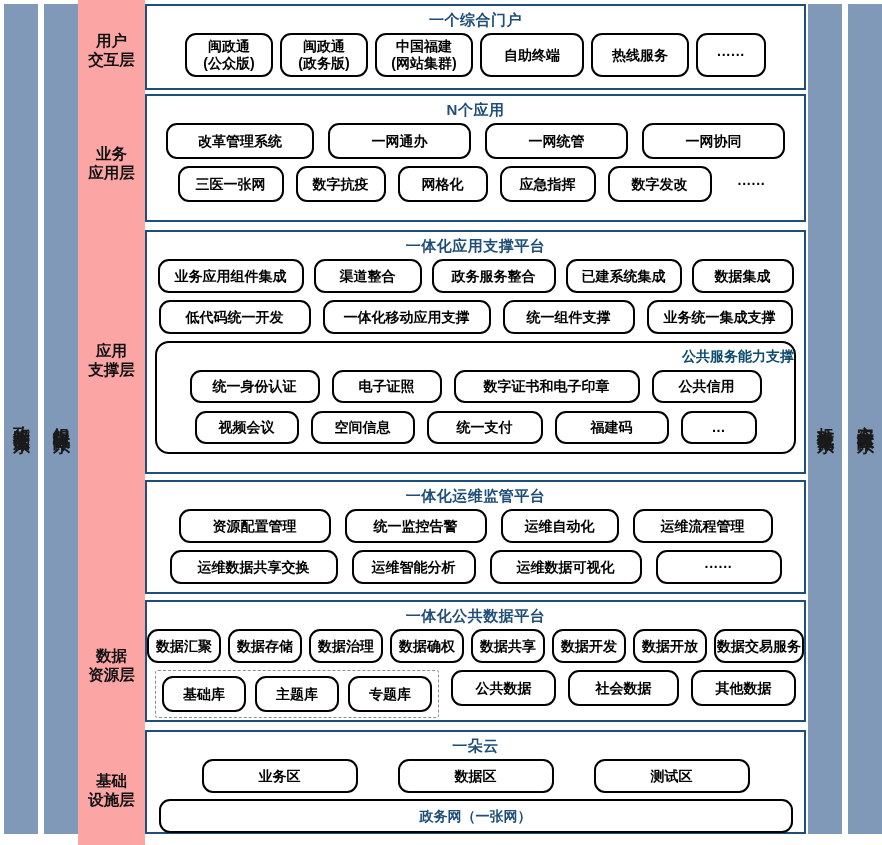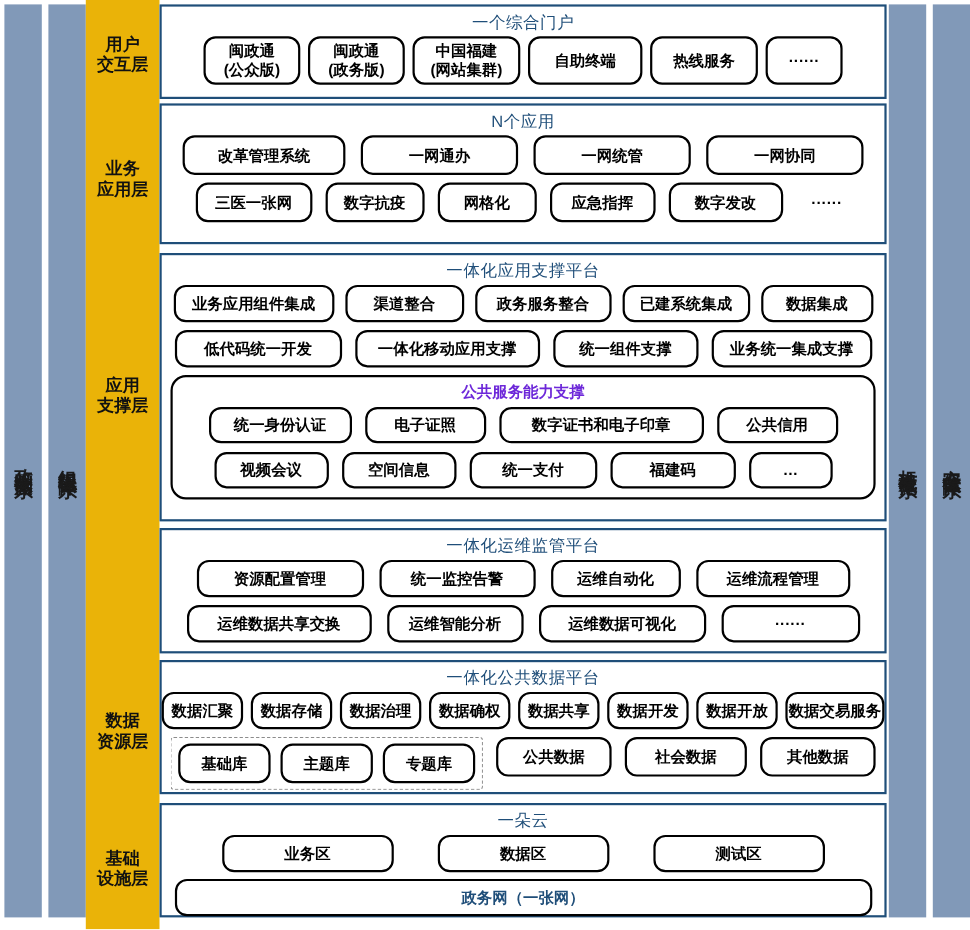--- a/index.html
+++ b/index.html
@@ -37,21 +37,21 @@
   }
   #band-policy { left: 4px;  width: 34px; }
   #band-org    { left: 44px; width: 34px; }
   #band-std    { left: 808px; width: 34px; }
   #band-sec    { left: 848px; width: 34px; }
 
   
   #layer-col {
     position: absolute;
     left: 78px; top: 0; width: 67px; height: 845px;
-    background: #eab308;
+    background: #fca5a5;
   }
   .layer-label {
     position: absolute;
     left: 0; width: 67px;
     display: flex; align-items: center; justify-content: center;
     text-align: center;
     font-size: 15.5px;
     font-weight: bold;
     color: #111111;
     line-height: 1.25;
@@ -64,21 +64,21 @@
   }
   .section {
     position: absolute;
     left: 0; width: 661px;
     border: 2px solid #1f4e79;
     background: #ffffff;
   }
   .section-title {
     text-align: center;
     font-size: 15px;
-    font-weight: normal;
+    font-weight: bold;
     color: #1f4e79;
     margin-top: 5px;
     margin-bottom: 3px;
     letter-spacing: 0.5px;
   }
   .row {
     display: flex;
     justify-content: center;
     align-items: flex-start;
     gap: 9px;
@@ -113,24 +113,24 @@
 
   
   .inner-panel {
     margin: 2px 8px 7px 8px;
     border: 2.2px solid #000000;
     border-radius: 14px;
     background: #ffffff;
     padding-bottom: 4px;
   }
   .inner-title {
-    text-align: center;
+    text-align: right;
     font-size: 14px;
     font-weight: bold;
-    color: #6d28d9;
+    color: #0c4a6e;
     padding: 5px 0 4px 0;
   }
 
   
   .dashed-group {
     border: 1.6px dashed #8c8c8c;
     border-radius: 3px;
     padding: 5px 6px;
     display: flex;
     gap: 9px;

